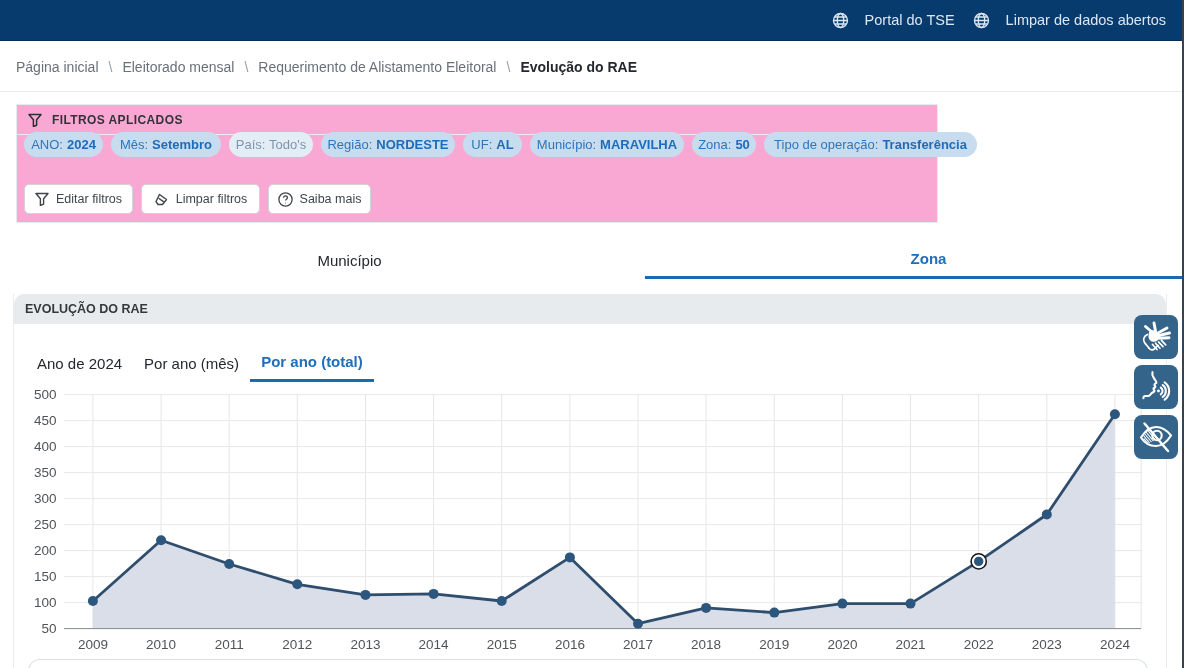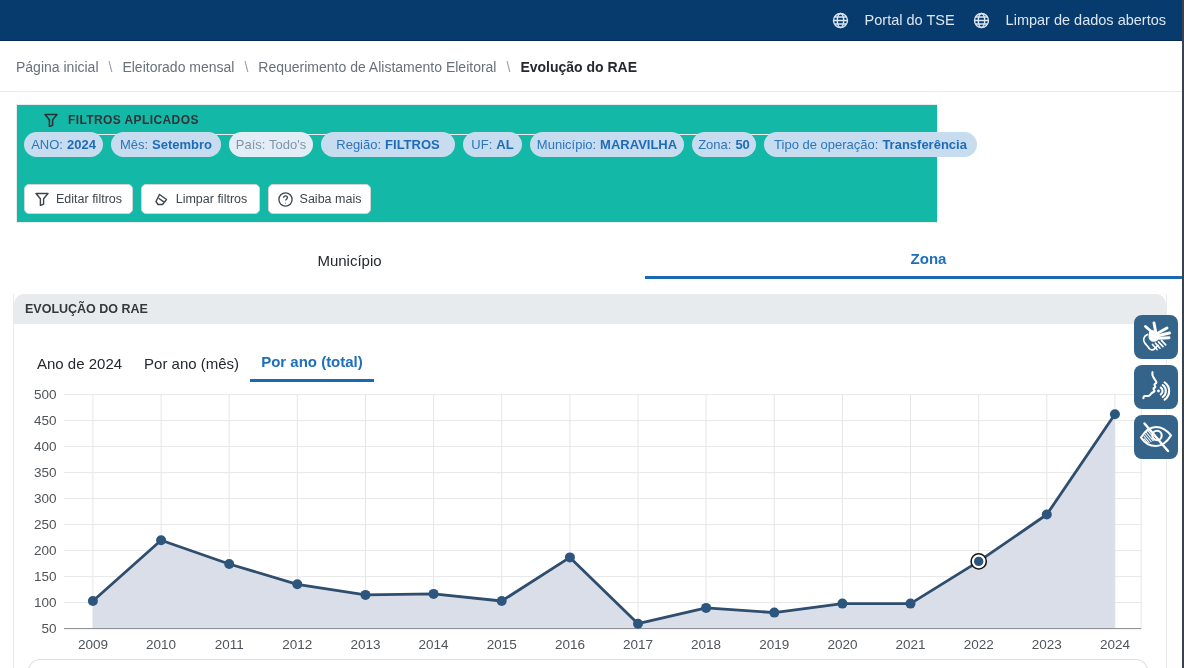--- a/index.html
+++ b/index.html
@@ -18,21 +18,21 @@
 
   
   .crumbs { position:absolute; left:0; top:42px; width:1184px; height:50px;
     border-bottom:1px solid #e8eaec; display:flex; align-items:center;
     padding-left:16px; font-size:14px; color:#68717a; }
   .crumbs .sep { color:#9aa1a8; margin:0 10px; }
   .crumbs .cur { color:#24292e; font-weight:700; }
 
   
   .fcard { position:absolute; left:16px; top:104px; width:922px; height:119px;
-    border:1px solid #e9ebed; background:#14b8a6;padding-left:16px; }
+    border:1px solid #e9ebed; background:#f9a8d4; }
   .fhead { height:30px; border-bottom:1px solid #e9ebed; display:flex;
     align-items:center; padding-left:11px; gap:10px; }
   .fhead .t { font-size:12px; font-weight:700; letter-spacing:.4px; color:#303438; }
   .chips { position:absolute; left:7px; top:27px; display:flex; gap:8px; }
   .chip { height:25px; border-radius:13px; background:#c8dcf0; display:flex;
     align-items:center; justify-content:center; font-size:13px; color:#2b76bd; white-space:nowrap; }
   .chip b { color:#1e6cb8; margin-left:4px; }
   .chip.dis { background:#e3edf6; color:#7f95aa; }
   .btns { position:absolute; left:7px; top:79px; display:flex; gap:8px; }
   .btn { height:30px; border:1px solid #d0d4d7; border-radius:5px; background:#fff;
@@ -106,21 +106,21 @@
     <div class="fhead">
       <svg width="14" height="14" viewBox="0 0 14 14" fill="none" stroke="#2b2f33" stroke-width="1.5" stroke-linejoin="round">
         <path d="M1 1.5h12L8.6 6.8v5.4l-3.2 1.3V6.8L1 1.5z"></path>
       </svg>
       <span class="t">FILTROS APLICADOS</span>
     </div>
     <div class="chips">
       <span class="chip" style="width:79px;">ANO:<b>2024</b></span>
       <span class="chip" style="width:110px;">Mês:<b>Setembro</b></span>
       <span class="chip dis" style="width:84px;">País:&nbsp;Todo's</span>
-      <span class="chip" style="width:134px;">Região:<b>FILTROS</b></span>
+      <span class="chip" style="width:134px;">Região:<b>NORDESTE</b></span>
       <span class="chip" style="width:59px;">UF:<b>AL</b></span>
       <span class="chip" style="width:154px;">Município:<b>MARAVILHA</b></span>
       <span class="chip" style="width:64px;">Zona:<b>50</b></span>
       <span class="chip" style="width:213px;">Tipo de operação:<b>Transferência</b></span>
     </div>
     <div class="btns">
       <span class="btn" style="width:109px;">
         <svg width="14" height="14" viewBox="0 0 14 14" fill="none" stroke="#3e454b" stroke-width="1.4" stroke-linejoin="round">
           <path d="M1 1.5h12L8.6 6.8v5.4l-3.2 1.3V6.8L1 1.5z"></path>
         </svg>

